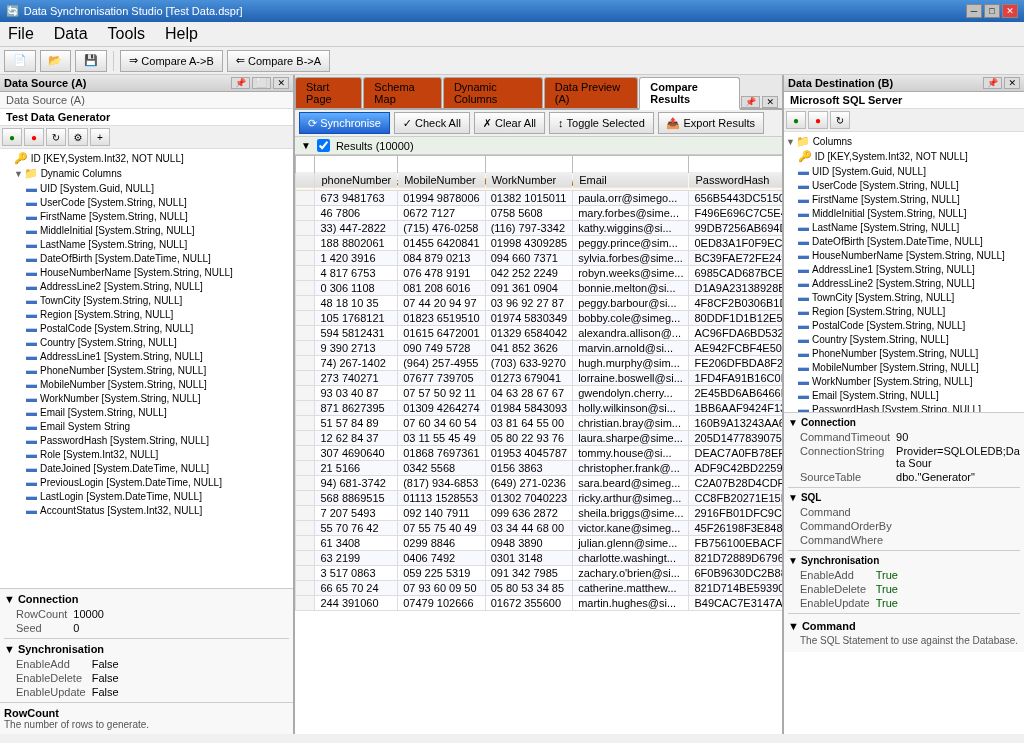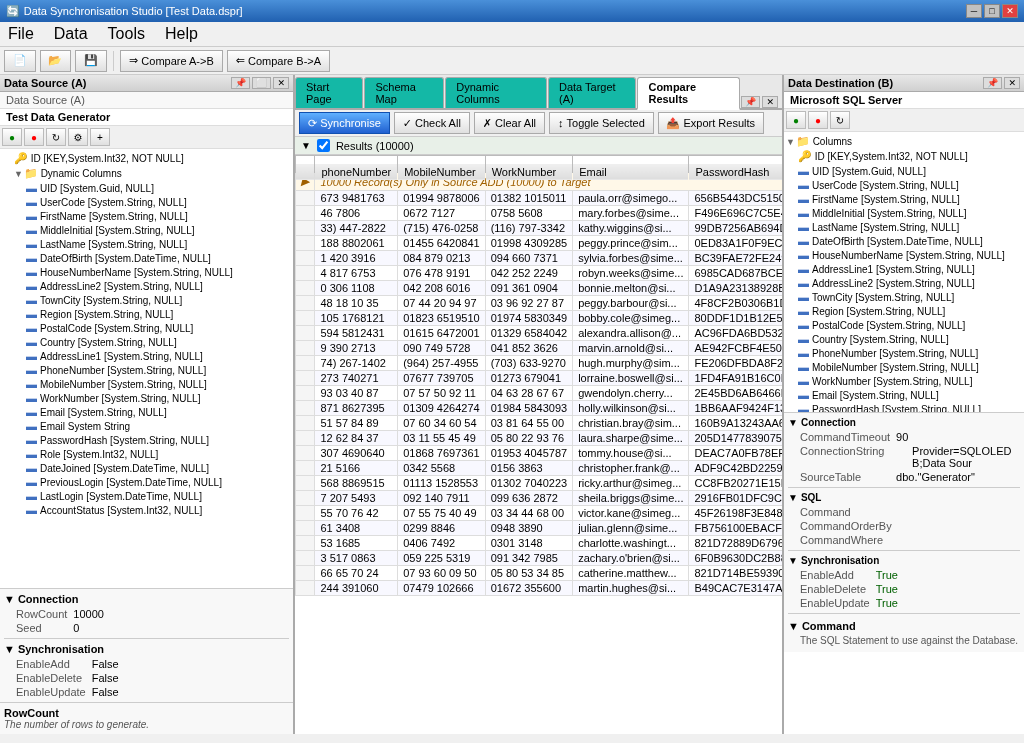--- a/index.html
+++ b/index.html
@@ -148,21 +148,21 @@
       display: flex;
       align-items: center;
       gap: 3px;
       font-weight: bold;
       margin-bottom: 3px;
       cursor: pointer;
     }
     .conn-separator { height: 1px; background: #ccc; margin: 4px 0; }
     .row-count-section { padding: 4px; font-size: 11px; border-top: 1px solid #ccc; background: #f8f8f8; }
     .rc-title { font-weight: bold; }
-    .rc-desc { color: #555; font-size: 10px; font-style: italic; }
+    .rc-desc { color: #555; font-size: 10px; }
     
     
     .center-panel {
       flex: 1;
       display: flex;
       flex-direction: column;
       background: white;
       border-right: 2px solid #aaa;
       overflow: hidden;
     }
@@ -172,21 +172,21 @@
       background: #e8e8e8;
       border-bottom: 2px solid #aaa;
       display: flex;
       align-items: flex-end;
       padding-top: 2px;
     }
     .tab {
       padding: 3px 10px;
       border: 1px solid #aaa;
       border-bottom: none;
-      background: #14b8a6;
+      background: #c2410c;
       margin-right: 1px;
       cursor: pointer;
       font-size: 11px;
       border-top-left-radius: 3px;
       border-top-right-radius: 3px;
     }
     .tab.active {
       background: white;
       border-bottom: 2px solid white;
       margin-bottom: -2px;
@@ -245,21 +245,21 @@
       width: 100%;
       border-collapse: collapse;
       font-size: 11px;
     }
     .data-table th {
       background: linear-gradient(to bottom, #f0f0f0, #ddd);
       border: 1px solid #bbb;
       padding: 2px 6px;
       text-align: left;
       position: sticky;
-      top: 8px;
+      top: 16px;
       z-index: 10;
       font-weight: normal;
       white-space: nowrap;
     }
     .data-table td {
       border: 1px solid #ddd;
       padding: 1px 5px;
       white-space: nowrap;
       overflow: hidden;
       max-width: 120px;
@@ -539,21 +539,21 @@
       <div class="rc-desc">The number of rows to generate.</div>
     </div>
   </div>
 
   <div class="center-panel">
 
     <div class="tab-bar">
       <div class="tab">Start Page</div>
       <div class="tab">Schema Map</div>
       <div class="tab">Dynamic Columns</div>
-      <div class="tab">Data Target (A)</div>
+      <div class="tab">Data Preview (A)</div>
       <div class="tab active">Compare Results</div>
       <div class="tab-panel-controls">
         <button class="ph-btn">📌</button>
         <button class="ph-btn">✕</button>
       </div>
     </div>
 
     <div class="action-toolbar">
       <button class="action-btn primary">
         ⟳ <span>Synchronise</span>
@@ -639,21 +639,21 @@
               <td style="background: rgb(245, 245, 245); text-align: center;"></td>
               <td>4 817 6753</td>
               <td>076 478 9191</td>
               <td>042 252 2249</td>
               <td>robyn.weeks@sime...</td>
               <td>6985CAD687BCE8</td>
             </tr>
             <tr>
               <td style="background: rgb(245, 245, 245); text-align: center;"></td>
               <td>0 306 1108</td>
-              <td>042 208 6016</td>
+              <td>081 208 6016</td>
               <td>091 361 0904</td>
               <td>bonnie.melton@si...</td>
               <td>D1A9A23138928B</td>
             </tr>
             <tr>
               <td style="background: rgb(245, 245, 245); text-align: center;"></td>
               <td>48 18 10 35</td>
               <td>07 44 20 94 97</td>
               <td>03 96 92 27 87</td>
               <td>peggy.barbour@si...</td>
@@ -742,20 +742,28 @@
             <tr>
               <td style="background: rgb(245, 245, 245); text-align: center;"></td>
               <td>21 5166</td>
               <td>0342 5568</td>
               <td>0156 3863</td>
               <td>christopher.frank@...</td>
               <td>ADF9C42BD2259</td>
             </tr>
             <tr>
               <td style="background: rgb(245, 245, 245); text-align: center;"></td>
+              <td>94) 681-3742</td>
+              <td>(817) 934-6853</td>
+              <td>(649) 271-0236</td>
+              <td>sara.beard@simeg...</td>
+              <td>C2A07B28D4CDF</td>
+            </tr>
+            <tr>
+              <td style="background: rgb(245, 245, 245); text-align: center;"></td>
               <td>568 8869515</td>
               <td>01113 1528553</td>
               <td>01302 7040223</td>
               <td>ricky.arthur@simeg...</td>
               <td>CC8FB20271E15E</td>
             </tr>
             <tr>
               <td style="background: rgb(245, 245, 245); text-align: center;"></td>
               <td>7 207 5493</td>
               <td>092 140 7911</td>
@@ -774,21 +782,21 @@
             <tr>
               <td style="background: rgb(245, 245, 245); text-align: center;"></td>
               <td>61 3408</td>
               <td>0299 8846</td>
               <td>0948 3890</td>
               <td>julian.glenn@sime...</td>
               <td>FB756100EBACF7</td>
             </tr>
             <tr>
               <td style="background: rgb(245, 245, 245); text-align: center;"></td>
-              <td>53 1685</td>
+              <td>63 2199</td>
               <td>0406 7492</td>
               <td>0301 3148</td>
               <td>charlotte.washingt...</td>
               <td>821D72889D6796</td>
             </tr>
             <tr>
               <td style="background: rgb(245, 245, 245); text-align: center;"></td>
               <td>3 517 0863</td>
               <td>059 225 5319</td>
               <td>091 342 7985</td>
@@ -942,21 +950,21 @@
 
     <div class="connection-panel" style="font-size:10px;">
       <div class="conn-section-header">
         <span>▼</span>
         <span>Connection</span>
       </div>
       <div class="conn-grid">
         <span class="conn-key">CommandTimeout</span>
         <span class="conn-val">90</span>
         <span class="conn-key">ConnectionString</span>
-        <span class="conn-val" style="word-break:break-all;margin-left:16px;">Provider=SQLOLEDB;Data Sour</span>
+        <span class="conn-val" style="word-break:break-all;">Provider=SQLOLEDB;Data Sour</span>
         <span class="conn-key">SourceTable</span>
         <span class="conn-val">dbo."Generator"</span>
       </div>
       <div class="conn-separator"></div>
       <div class="conn-section-header">
         <span>▼</span>
         <span>SQL</span>
       </div>
       <div class="conn-grid">
         <span class="conn-key">Command</span>

